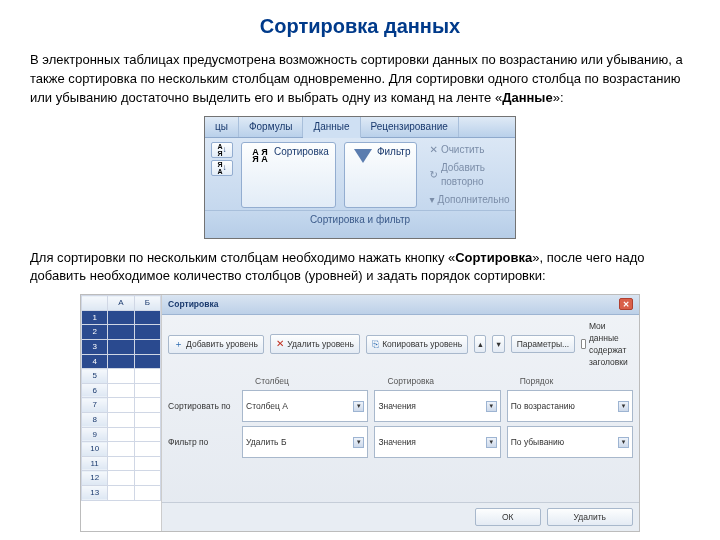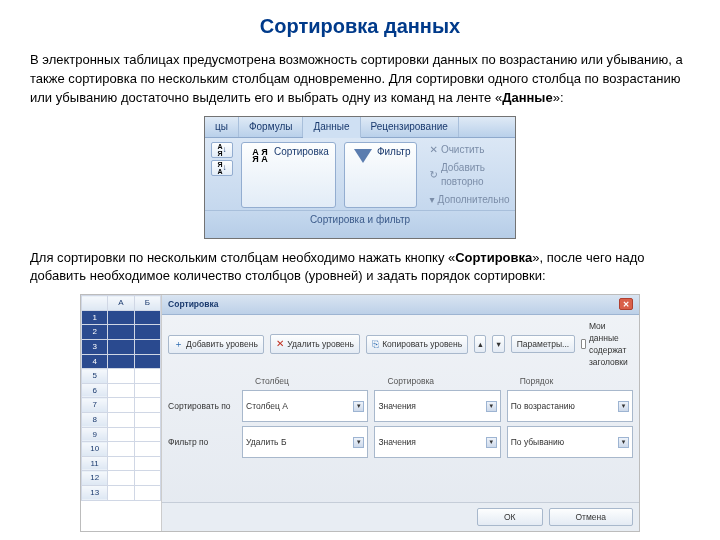--- a/index.html
+++ b/index.html
@@ -308,16 +308,16 @@
           <div class="dd">▾</div>
         </div>
       <div class="combo">
           <span>По убыванию</span>
           <div class="dd">▾</div>
         </div>
     </div>
     <div class="dlg-space"></div>
     <div class="dlg-footer">
       <div class="fbtn">ОК</div>
-      <div class="fbtn">Отмена</div>
+      <div class="fbtn">Удалить</div>
     </div>
   </div>
 </div>
 
 </body></html>

